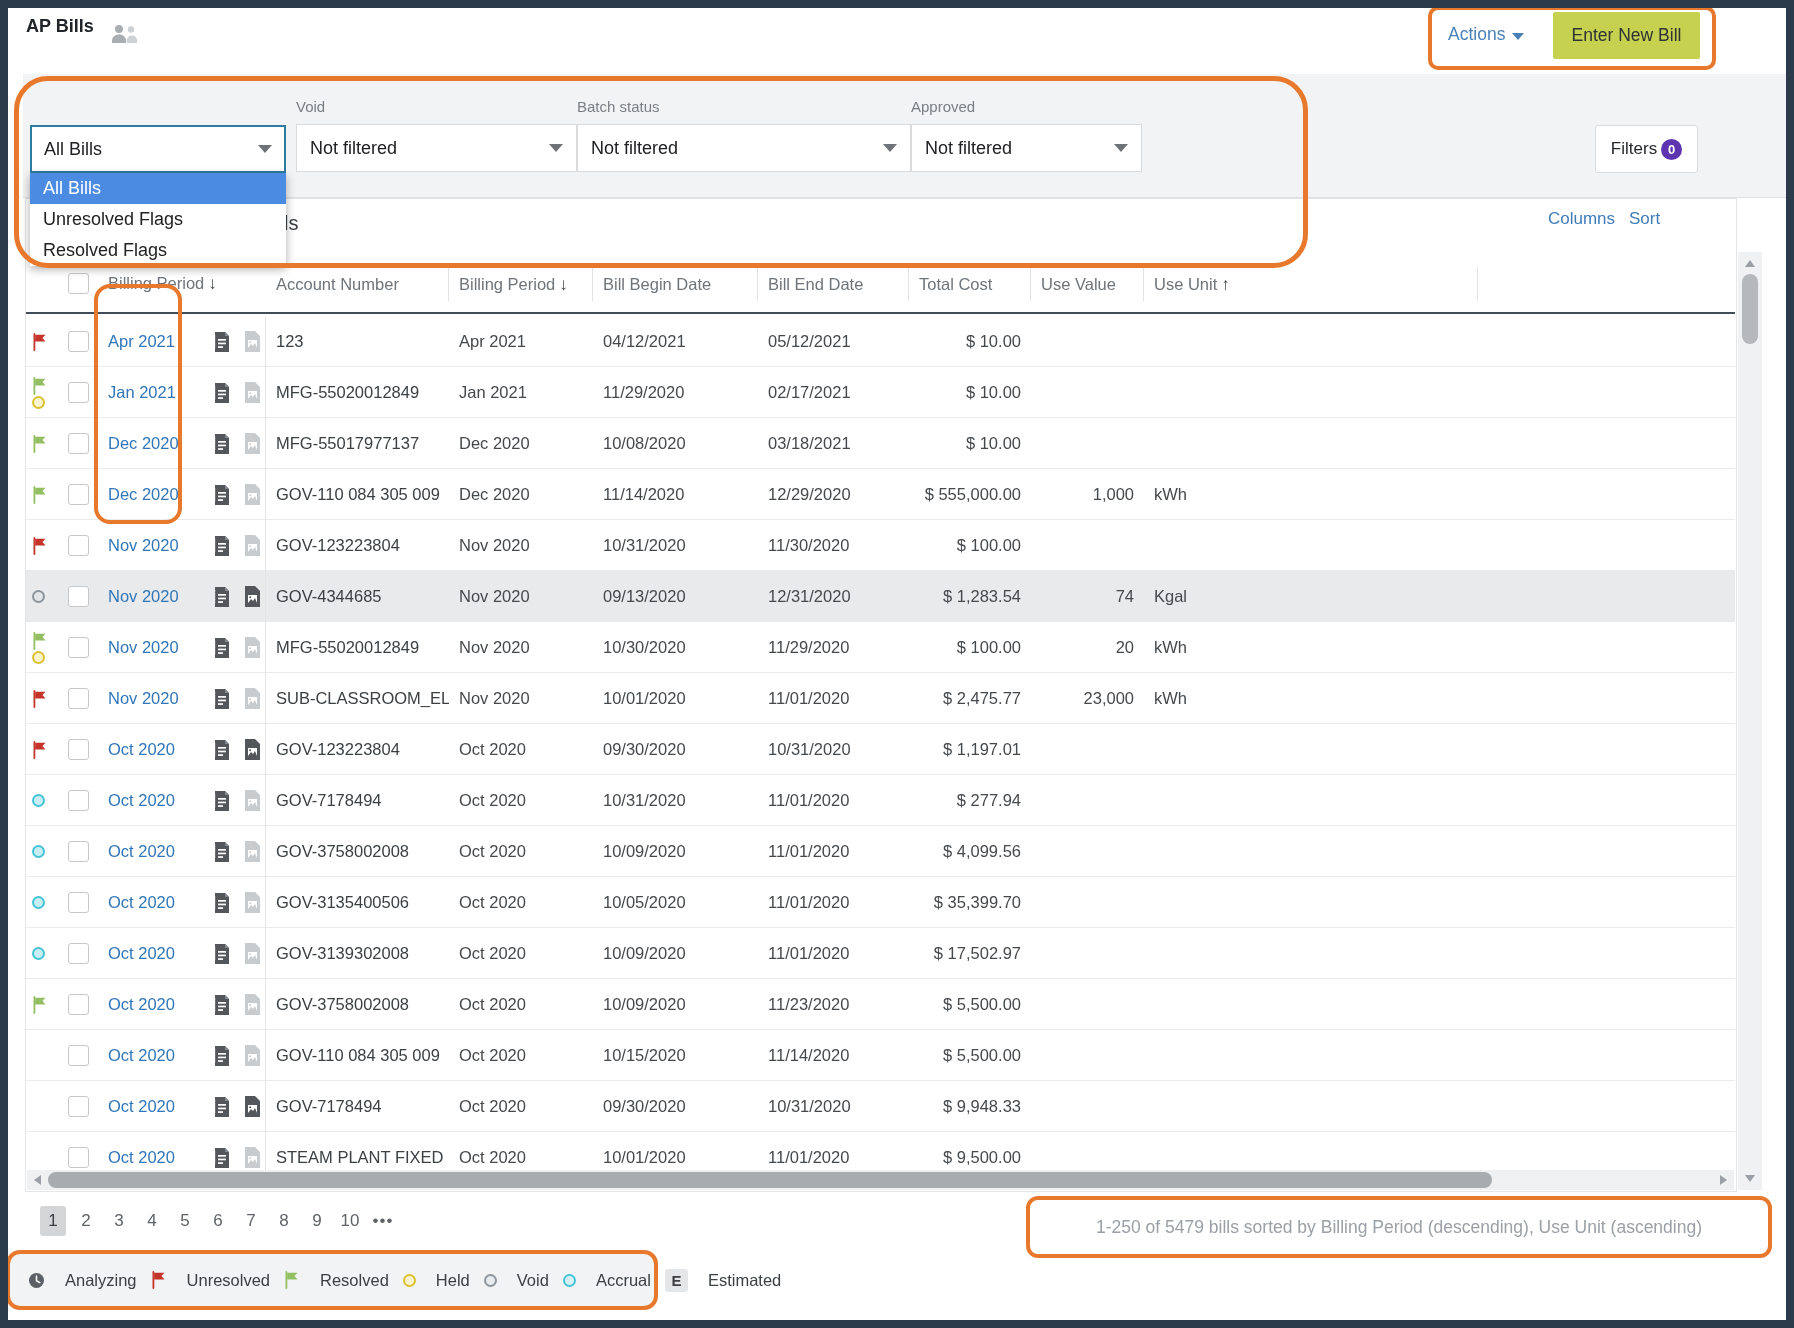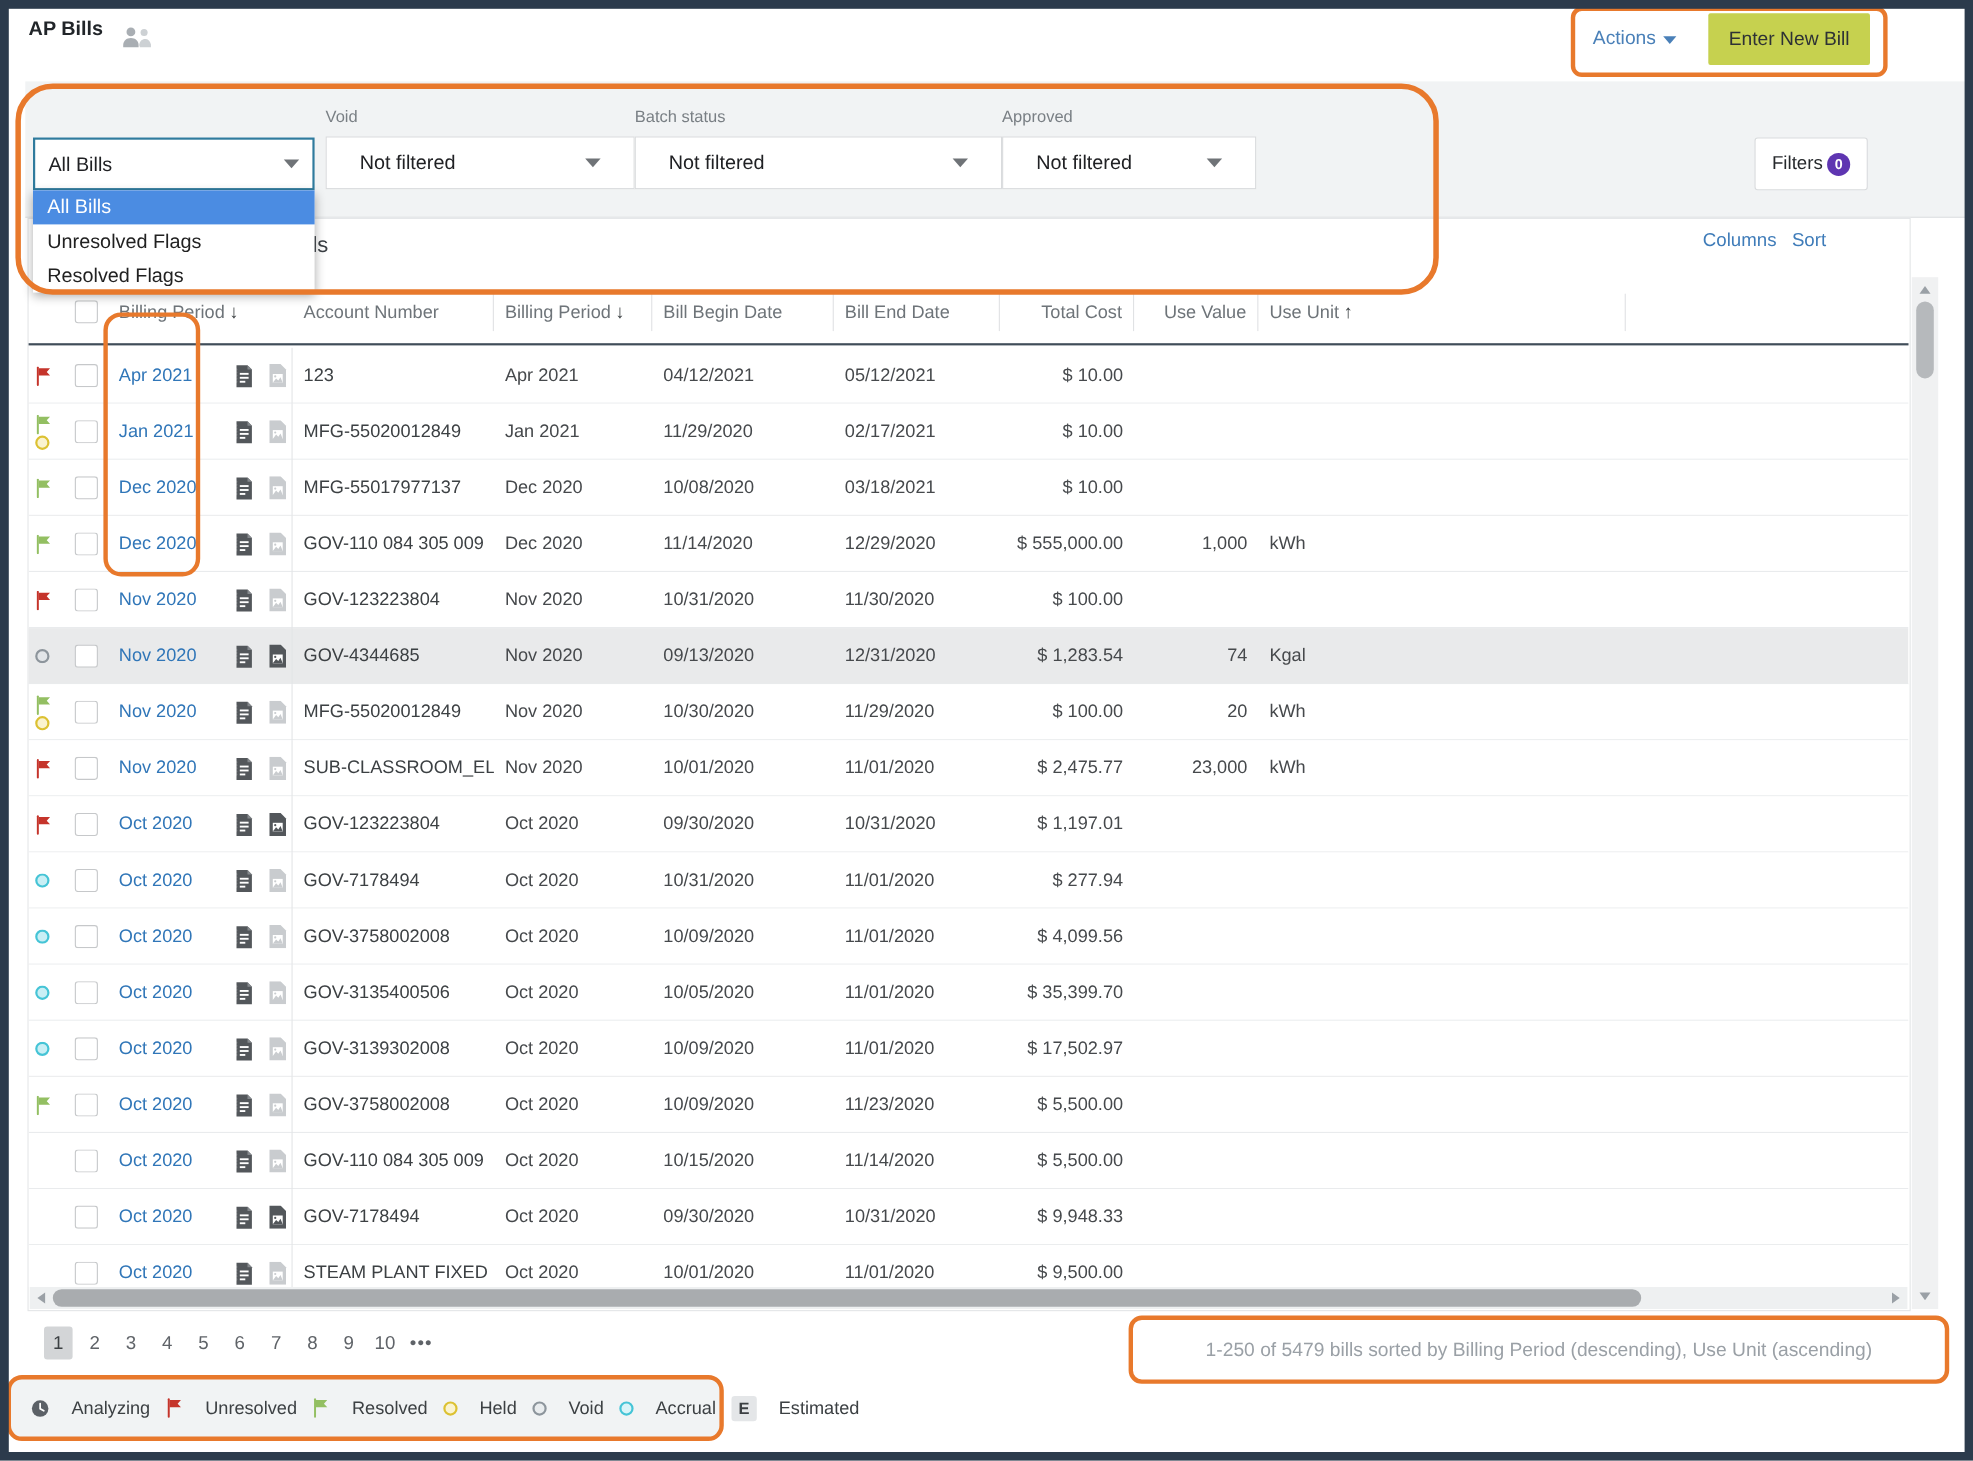--- a/index.html
+++ b/index.html
@@ -18,41 +18,41 @@
   .anno { position:absolute; border:4px solid #e8792c; pointer-events:none; z-index:40; background:transparent; }
   .anno-actions { left:1428px; top:6px; width:288px; height:64px; border-radius:10px; }
   .anno-filters { left:14px; top:76px; width:1294px; height:192px; border-radius:34px; border-width:5px; }
   .anno-periods { left:94px; top:284px; width:88px; height:240px; border-radius:16px; }
 
   
   .filter-bg { position:absolute; left:23px; top:74px; width:1764px; height:124px; background:#f1f3f4; border-bottom:1px solid #dee0e2; }
   .ffield { position:absolute; top:98px; }
   .ffield .flabel { font-size:15px; color:#797f84; margin-bottom:9px; }
   .ff-0 { left:296px; width:281px; } .ff-1 { left:577px; width:334px; } .ff-2 { left:911px; width:231px; }
-  .ddbox { height:48px; background:#fff; border:1px solid #d9dbdd; display:flex; align-items:center; justify-content:space-between; padding:0 30px; font-size:18px; color:#202124; cursor:pointer; }
+  .ddbox { height:48px; background:#fff; border:1px solid #d9dbdd; display:flex; align-items:center; justify-content:space-between; padding:0 13px; font-size:18px; color:#202124; cursor:pointer; }
   .ddbox .car, .main-dd .car { width:0; height:0; border-left:7px solid transparent; border-right:7px solid transparent; border-top:8px solid #6f7377; }
   .main-dd { position:absolute; left:30px; top:125px; width:256px; height:48px; background:#fff; border:2px solid #2f7b9d; display:flex; align-items:center; justify-content:space-between; padding:0 12px; font-size:18px; color:#202124; z-index:31; cursor:pointer; }
   .dd-menu { position:absolute; left:30px; top:173px; width:256px; background:#fff; box-shadow:0 3px 9px rgba(0,0,0,.33); z-index:35; }
   .dd-item { height:31px; line-height:31px; padding-left:13px; font-size:18px; color:#212121; cursor:pointer; }
   .dd-item.selected { background:#4b8ce2; color:#fff; }
   .filters-btn { position:absolute; left:1595px; top:125px; width:103px; height:48px; background:#fff; border:1px solid #d9dbdd; border-radius:3px; display:flex; align-items:center; justify-content:center; gap:4px; font-size:17px; color:#26292c; cursor:pointer; }
   .badge { width:21px; height:21px; border-radius:50%; background:#5e35b1; color:#fff; font-size:13px; font-weight:bold; display:flex; align-items:center; justify-content:center; }
 
   
   .card { position:absolute; left:25px; top:198px; width:1712px; height:994px; background:#fff; border:1px solid #e3e5e7; }
   .sec-heading { position:absolute; left:234px; top:212px; font-size:20px; color:#3a3f44; z-index:1; }
   .columns-link { position:absolute; left:1548px; top:209px; font-size:17px; color:#3f7cb9; cursor:pointer; }
   .sort-link { position:absolute; left:1629px; top:209px; font-size:17px; color:#3f7cb9; cursor:pointer; }
 
   
   .grid { display:grid; grid-template-columns:32px 40px 108px 60px 183px 144px 165px 151px 122px 113px 334px 1fr; align-items:center; }
   .thead { position:absolute; left:26px; top:255px; width:1709px; height:59px; border-bottom:2px solid #404d59; font-size:16.5px; color:#6e7479; z-index:2; background:transparent; }
   .th { padding:0 10px; white-space:nowrap; }
   .th .arrow { color:#3c4043; font-size:17px; margin-left:4px; }
-  .th.r { text-align:right; }
+  .th.r { text-align:left; }
   .th.bdr { border-right:1px solid #e0e2e4; height:34px; line-height:34px; }
   .rows { position:absolute; left:26px; top:316px; width:1709px; height:854px; overflow:hidden; z-index:1; }
   .tr { height:51px; border-bottom:1px solid #e9ebed; background:#fff; }
   .tr.hl { background:#e9eaeb; }
   .td { padding:0 10px; white-space:nowrap; overflow:hidden; font-size:16.5px; color:#46494c; }
   .td.flagc { padding:0 0 0 6px; display:flex; flex-direction:column; align-items:flex-start; gap:1px; }
   .td.cbc { padding:0; display:flex; justify-content:center; }
   .td.iconsc { display:flex; gap:13px; padding:0 0 0 6px; border-right:1px solid #e3e5e7; height:51px; align-items:center; }
   .td.acct { color:#3c4043; }
   .td.r { text-align:right; }

